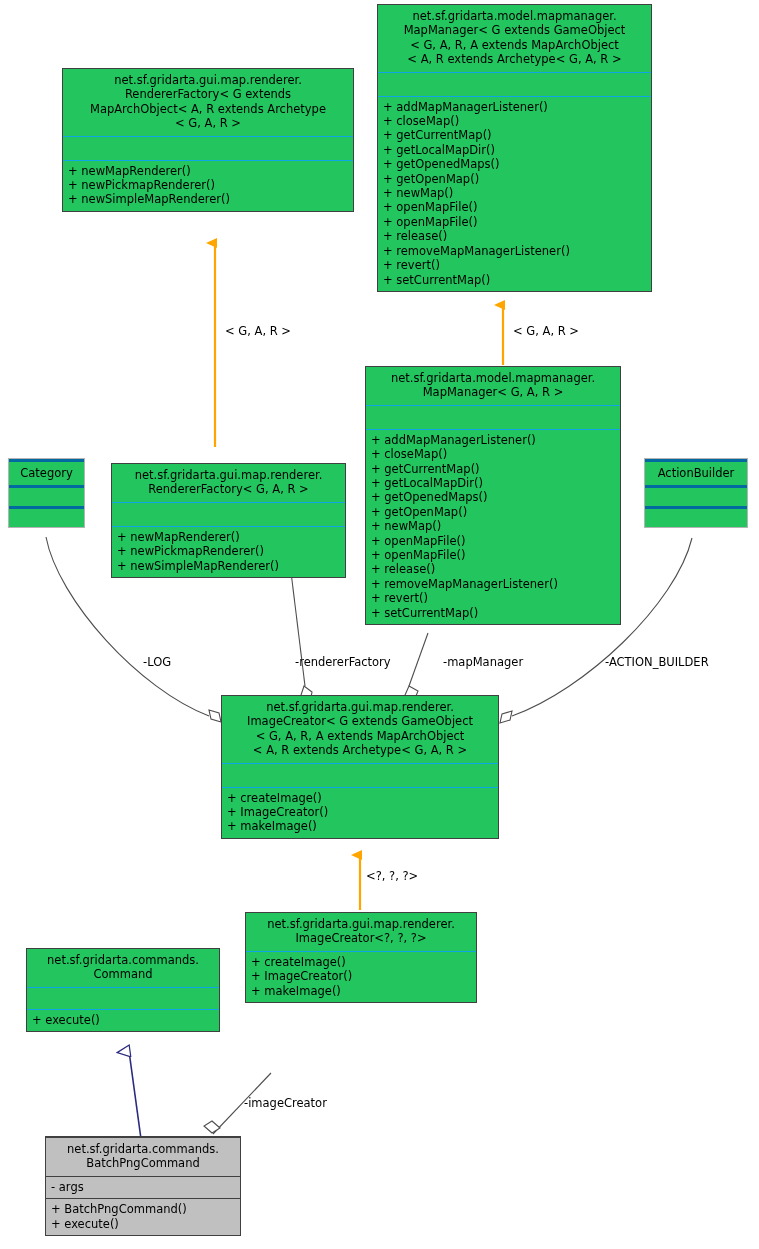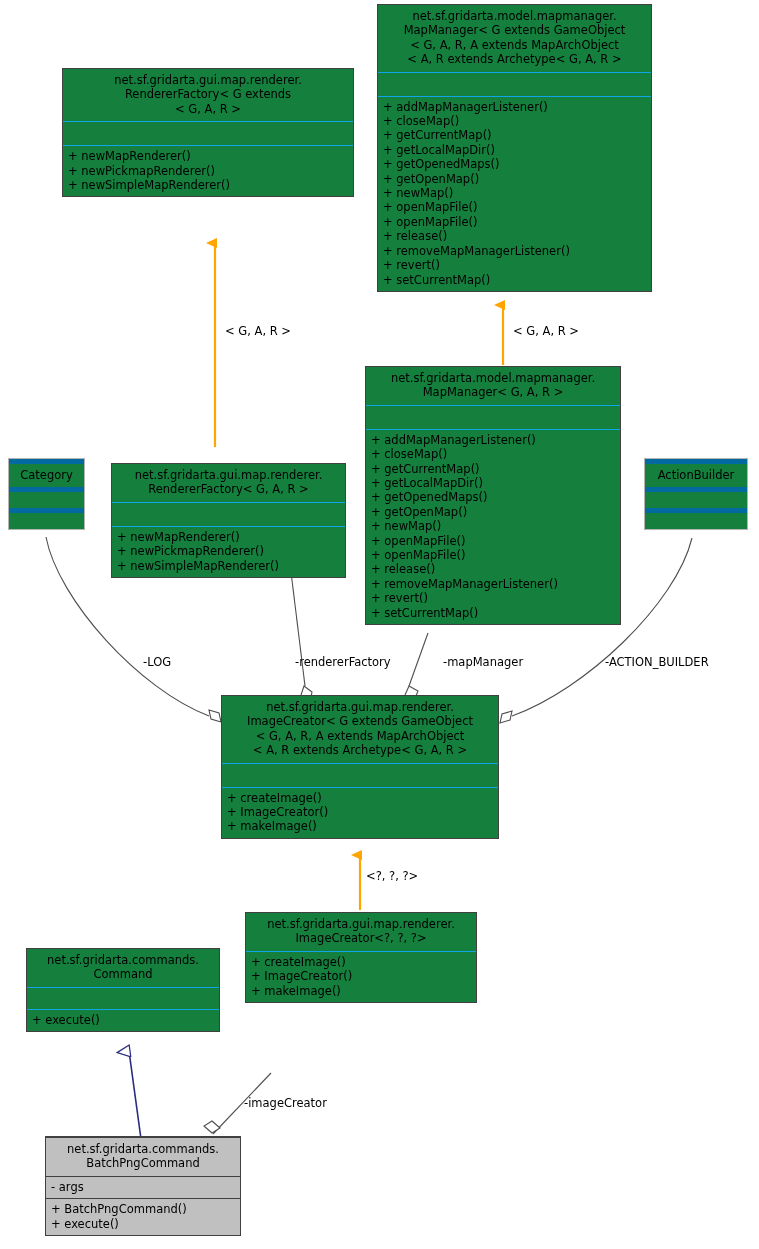--- a/index.html
+++ b/index.html
@@ -21,42 +21,42 @@
     position: absolute;
     left: 0;
     top: 0;
     width: 759px;
     height: 1249px;
     pointer-events: none;
   }
   .uml-box {
     position: absolute;
     box-sizing: border-box;
-    background: #15803d;
+    background: #22c55e;
     border: 1px solid #404040;
     font-size: 11.5px;
     line-height: 14.4px;
     color: #000000;
   }
   .uml-box.thin {
     border: 1px solid #b4b4b4;
   }
   .uml-box.filled {
     background: #c0c0c0;
   }
   .uml-box.filled .sec {
     border-top: 1px solid #404040;
   }
   .sec {
     box-sizing: border-box;
     border-top: 1px solid #0ea5e9;
     padding: 3px 5px 4px 5px;
   }
   .uml-box.thin .sec {
-    border-top: 5px solid #0369a1;
+    border-top: 3px solid #0369a1;
   }
   .sec.title {
     border-top: none;
     text-align: center;
     padding: 4px 5px 5px 5px;
   }
   .sec.empty {
     height: 24px;
     padding: 0;
   }
@@ -123,20 +123,21 @@
     <path d="M 212,1133 L 220,1128 L 212,1121 L 204,1126 Z" fill="#ffffff" stroke="#4d4d4d" stroke-width="1.1"></path>
 
     
     <line x1="141" y1="1139" x2="129" y2="1051" stroke="#2a2a7f" stroke-width="1.6" marker-end="url(#tri-hollow)"></line>
   </svg>
 
   <div class="uml-box" style="left:62px; top:68px; width:292px;">
     <div class="sec title">
       <div class="row">net.sf.gridarta.gui.map.renderer.</div>
       <div class="row">RendererFactory&lt; G extends</div>
+      <div class="row"> MapArchObject&lt; A, R extends Archetype</div>
       <div class="row">&lt; G, A, R &gt;</div>
     </div>
     <div class="sec empty"></div>
     <div class="sec ops">
       <div class="row">+ newMapRenderer()</div>
       <div class="row">+ newPickmapRenderer()</div>
       <div class="row">+ newSimpleMapRenderer()</div>
     </div>
   </div>
 

